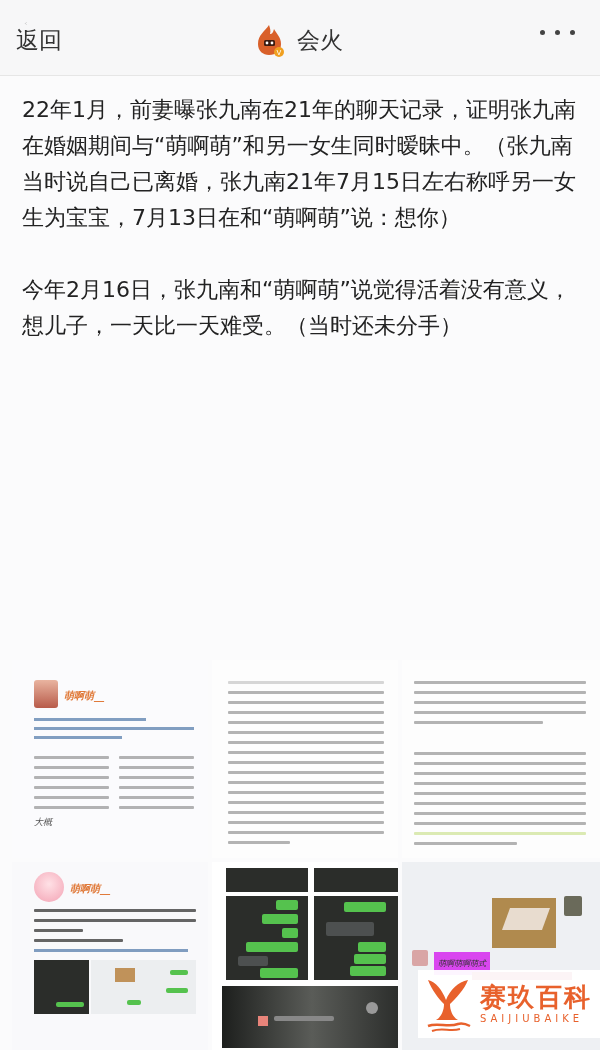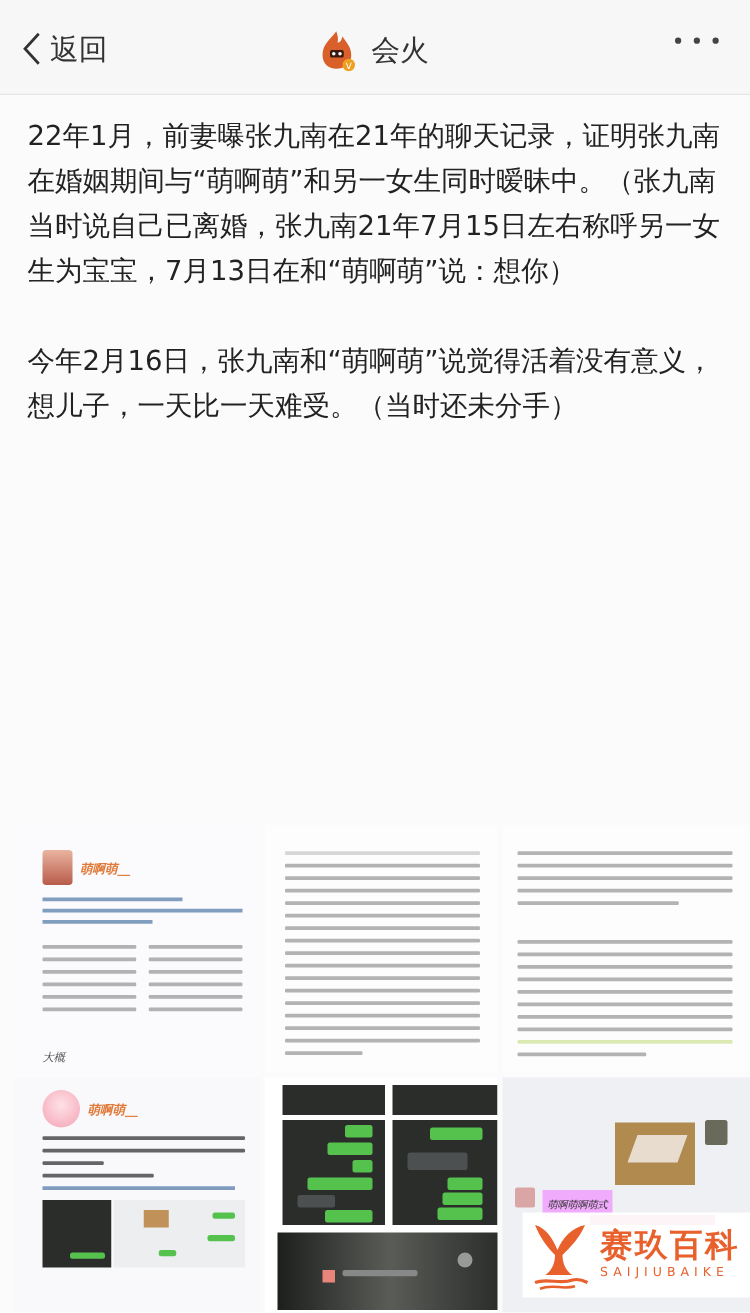--- a/index.html
+++ b/index.html
@@ -1,20 +1,20 @@
 <!DOCTYPE html>
 <html><head>
 <meta charset="utf-8">
 <style>
   * { box-sizing: border-box; margin: 0; padding: 0; }
   html, body { width: 600px; height: 1050px; overflow: hidden; background: #fbfbfc; }
   body { font-family: "DejaVu Sans", "Liberation Sans", sans-serif; color: #222; position: relative; }
 
   .topbar { position: absolute; left: 0; top: 0; width: 600px; height: 76px; background: #f7f7f8; border-bottom: 1px solid #e6e6e6; }
-  .back { position: absolute; left: 16px; top: 22px; height: 34px; display: flex; align-items: center; font-size: 23px; color: #333; }
+  .back { position: absolute; left: 16px; top: 22px; height: 34px; display: flex; font-size: 23px; color: #333; flex-direction: column; }
   .back svg { width: 20px; height: 30px; margin-right: 4px; }
   .title { position: absolute; left: 255px; top: 20px; height: 40px; display: flex; align-items: center; font-size: 23px; color: #333; }
   .avatar { width: 30px; height: 34px; margin-right: 12px; position: relative; }
   .more { position: absolute; left: 540px; top: 30px; display: flex; gap: 10px; }
   .more span { width: 5px; height: 5px; border-radius: 50%; background: #444; display: block; }
 
   .post { position: absolute; left: 22px; top: 92px; width: 560px; font-size: 22px; line-height: 36px; color: #222; }
   .para { margin-bottom: 36px; }
   .hashtag { color: #5a7a9a; }
   .emoji { display: inline-block; width: 26px; height: 26px; border-radius: 50%; background: radial-gradient(circle at 40% 35%, #fff7c8, #f2d36b 70%, #d9b44a); vertical-align: -5px; position: relative; margin-left: 2px; }
@@ -97,21 +97,21 @@
           </div>
         <div style="flex:1">
             <div class="line"></div>
             <div class="line"></div>
             <div class="line"></div>
             <div class="line"></div>
             <div class="line"></div>
             <div class="line"></div>
           </div>
       </div>
-      <div style="font-size:9px;color:#555;margin-top:24px">大概</div>
+      <div style="font-size:9px;color:#555;margin-top:0">大概</div>
     </div>
   </div>
 
   <div class="cell c2">
     <div style="padding:14px 14px 0 16px;">
       <div class="line" style="opacity:.4"></div>
       <div class="line"></div>
         <div class="line"></div>
         <div class="line"></div>
         <div class="line"></div>
@@ -197,21 +197,21 @@
       <div style="position:absolute;left:144px;top:16px;width:12px;height:12px;border-radius:50%;background:#999"></div>
     </div>
   </div>
 
   <div class="cell c6">
     <div style="position:absolute;left:90px;top:36px;width:64px;height:50px;background:#b08a4e;">
       <div style="position:absolute;left:14px;top:10px;width:40px;height:22px;background:#e8dccf;transform:skewX(-20deg)"></div>
     </div>
     <div style="position:absolute;left:162px;top:34px;width:18px;height:20px;background:#6a6a5a;border-radius:2px"></div>
     <div style="position:absolute;left:10px;top:88px;width:16px;height:16px;background:#d9a5a5;border-radius:2px"></div>
-    <div style="position:absolute;left:32px;top:90px;font-size:8px;color:#333;background:#f0abfc;padding:6px 4px">萌啊萌啊萌式</div>
+    <div style="position:absolute;left:32px;top:90px;font-size:8px;color:#333;background:#d946ef;padding:6px 4px">萌啊萌啊萌式</div>
     <div style="position:absolute;left:70px;top:110px;width:100px;height:8px;background:#b83050"></div>
   </div>
 </div>
 
 <div class="watermark">
   <svg class="wm-logo" viewBox="0 0 48 60">
     <path d="M4 6 C12 8 18 16 22 26 C26 16 34 8 44 6 C40 16 32 24 26 30 C26 38 30 44 34 46 L12 46 C16 44 20 38 20 30 C14 24 8 16 4 6 Z" fill="#e8612c"></path>
     <path d="M4 52 C14 48 24 54 34 50 C38 49 42 50 46 52" fill="none" stroke="#e8612c" stroke-width="2.5"></path>
     <path d="M8 57 C18 53 26 58 36 55" fill="none" stroke="#e8612c" stroke-width="2"></path>
   </svg>

